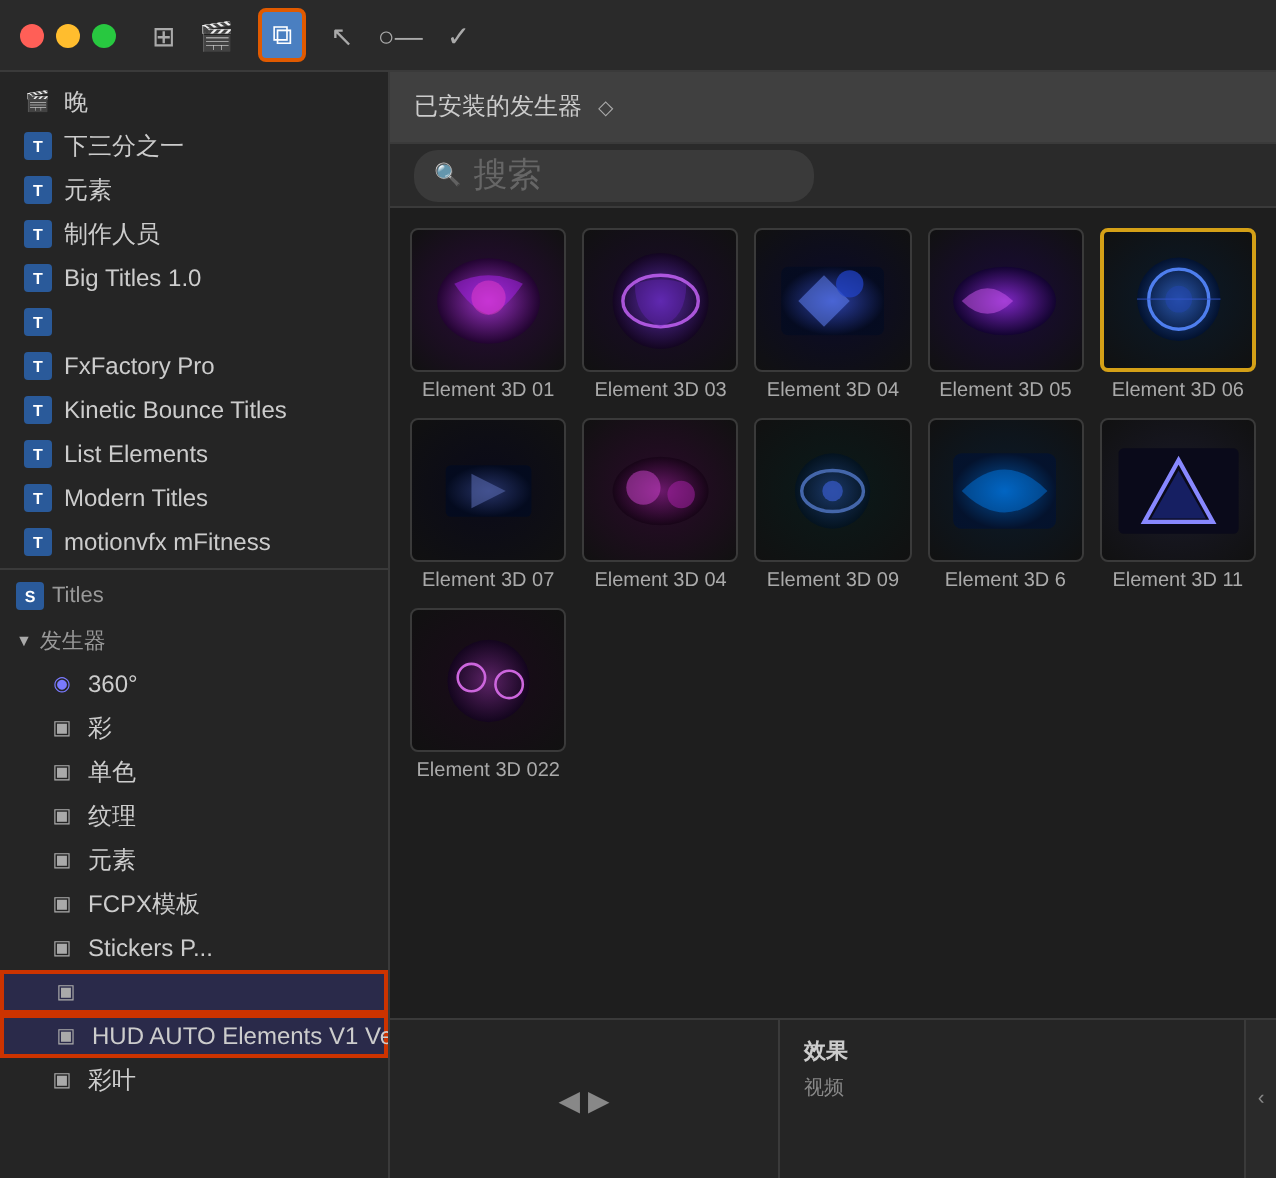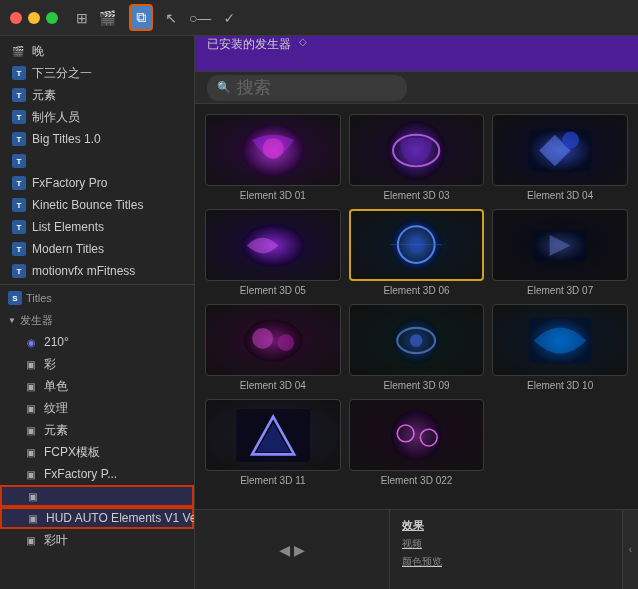--- a/index.html
+++ b/index.html
@@ -131,24 +131,24 @@
     .content-area {
       flex: 1;
       display: flex;
       flex-direction: column;
       background: #1e1e1e;
     }
 
     
     .content-header {
       height: 36px;
-      background: #4c1d95;
+      background: #404040;
       border-bottom: 1px solid #3a3a3a;
       display: flex;
-      align-items: flex-start;
+      align-items: center;
       padding: 0 12px;
       gap: 8px;
     }
     .dropdown-arrow { color: #aaa; font-size: 10px; }
 
     
     .search-bar {
       height: 32px;
       background: #2a2a2a;
       border-bottom: 1px solid #3a3a3a;
@@ -174,21 +174,21 @@
       font-size: 17px;
       width: 150px;
     }
     .search-input::placeholder { color: #666; }
 
     
     .grid-area {
       flex: 1;
       padding: 10px;
       display: grid;
-      grid-template-columns: repeat(3, 1fr);
+      grid-template-columns: repeat(5, 1fr);
       gap: 8px;
       overflow-y: auto;
       align-content: start;
     }
     .grid-area::-webkit-scrollbar { width: 6px; }
     .grid-area::-webkit-scrollbar-track { background: #1e1e1e; }
     .grid-area::-webkit-scrollbar-thumb { background: #555; border-radius: 3px; }
 
     .grid-item {
       display: flex;
@@ -256,21 +256,20 @@
       gap: 4px;
       color: #888;
       font-size: 14px;
     }
     .bottom-right {
       flex: 1;
       padding: 8px 12px;
       display: flex;
       flex-direction: column;
       gap: 4px;
-      text-decoration: underline;
     }
     .bottom-section-title {
       font-size: 11px;
       color: #ccc;
       font-weight: bold;
     }
     .bottom-row {
       font-size: 10px;
       color: #888;
     }
@@ -369,21 +368,21 @@
         <span>Titles</span>
       </div>
 
       <div class="sidebar-section-header">
         <span class="triangle">▼</span>
         <span>发生器</span>
       </div>
 
       <div class="sidebar-item" style="padding-left: 24px;">
         <span class="item-icon" style="color:#7a7aff;">◉</span>
-        <span>210°</span>
+        <span>360°</span>
       </div>
       <div class="sidebar-item" style="padding-left: 24px;">
         <span class="item-icon" style="color:#aaa;">▣</span>
         <span>彩</span>
       </div>
       <div class="sidebar-item" style="padding-left: 24px;">
         <span class="item-icon" style="color:#aaa;">▣</span>
         <span>单色</span>
       </div>
       <div class="sidebar-item" style="padding-left: 24px;">
@@ -393,21 +392,21 @@
       <div class="sidebar-item" style="padding-left: 24px;">
         <span class="item-icon" style="color:#aaa;">▣</span>
         <span>元素</span>
       </div>
       <div class="sidebar-item" style="padding-left: 24px;">
         <span class="item-icon" style="color:#aaa;">▣</span>
         <span>FCPX模板</span>
       </div>
       <div class="sidebar-item" style="padding-left: 24px;">
         <span class="item-icon" style="color:#aaa;">▣</span>
-        <span>FxFactory P...</span>
+        <span>Stickers P...</span>
       </div>
       <div class="sidebar-item highlight-red" style="padding-left: 24px;">
         <span class="item-icon" style="color:#aaa;">▣</span>
       </div>
       <div class="sidebar-item highlight-red" style="padding-left: 24px;">
         <span class="item-icon" style="color:#aaa;">▣</span>
         <span>HUD AUTO Elements V1 Vector</span>
       </div>
       <div class="sidebar-item" style="padding-left: 24px;">
         <span class="item-icon" style="color:#aaa;">▣</span>
@@ -573,21 +572,21 @@
             <defs>
                 <radialGradient id="g10" cx="50%" cy="50%" r="50%">
                   <stop offset="0%" stop-color="#0066cc"></stop>
                   <stop offset="100%" stop-color="#001133"></stop>
                 </radialGradient>
               </defs>
             <rect x="10" y="8" width="60" height="44" rx="5" fill="url(#g10)" opacity="0.7"></rect>
             <path d="M15 30 Q40 5 65 30 Q40 55 15 30Z" fill="#0088ff" opacity="0.4"></path>
           </svg>
         </div>
-        <span class="grid-label">Element 3D 10</span>
+        <span class="grid-label">Element 3D 6</span>
       </div>
 
       <div class="grid-item">
         <div class="grid-thumb thumb-e3d11">
           <svg class="thumb-svg" viewBox="0 0 80 60" xmlns="http://www.w3.org/2000/svg">
             <rect x="5" y="5" width="70" height="50" rx="3" fill="#0a0a1a"></rect>
             <polygon points="40,12 60,48 20,48" fill="none" stroke="#8888ff" stroke-width="2.5"></polygon>
             <polygon points="40,18 56,46 24,46" fill="#2233aa" opacity="0.5"></polygon>
           </svg>
         </div>
@@ -616,21 +615,20 @@
     <div class="bottom-area">
       <div class="bottom-left">
         <div class="bottom-arrows">
           <span>◀</span>
           <span>▶</span>
         </div>
       </div>
       <div class="bottom-right">
         <div class="bottom-section-title">效果</div>
         <div class="bottom-row">视频</div>
-        <div class="bottom-row">颜色预览</div>
       </div>
       <div class="collapse-btn">
         <span>‹</span>
       </div>
     </div>
 
   </div>
 </div>
 
 </body></html>

